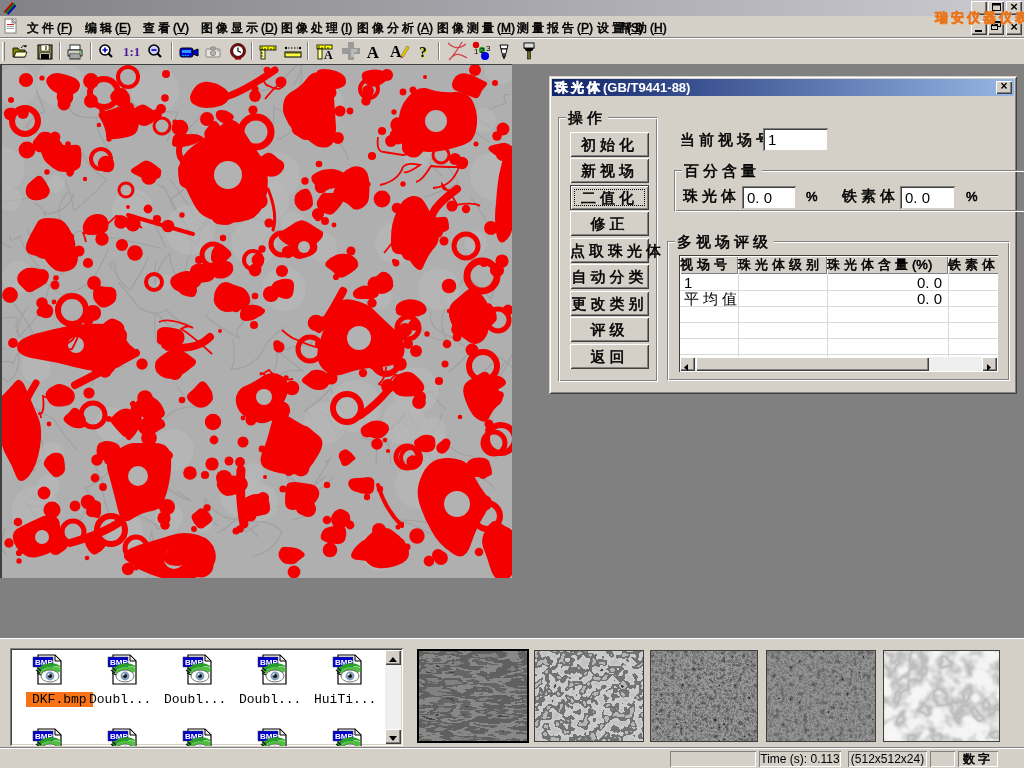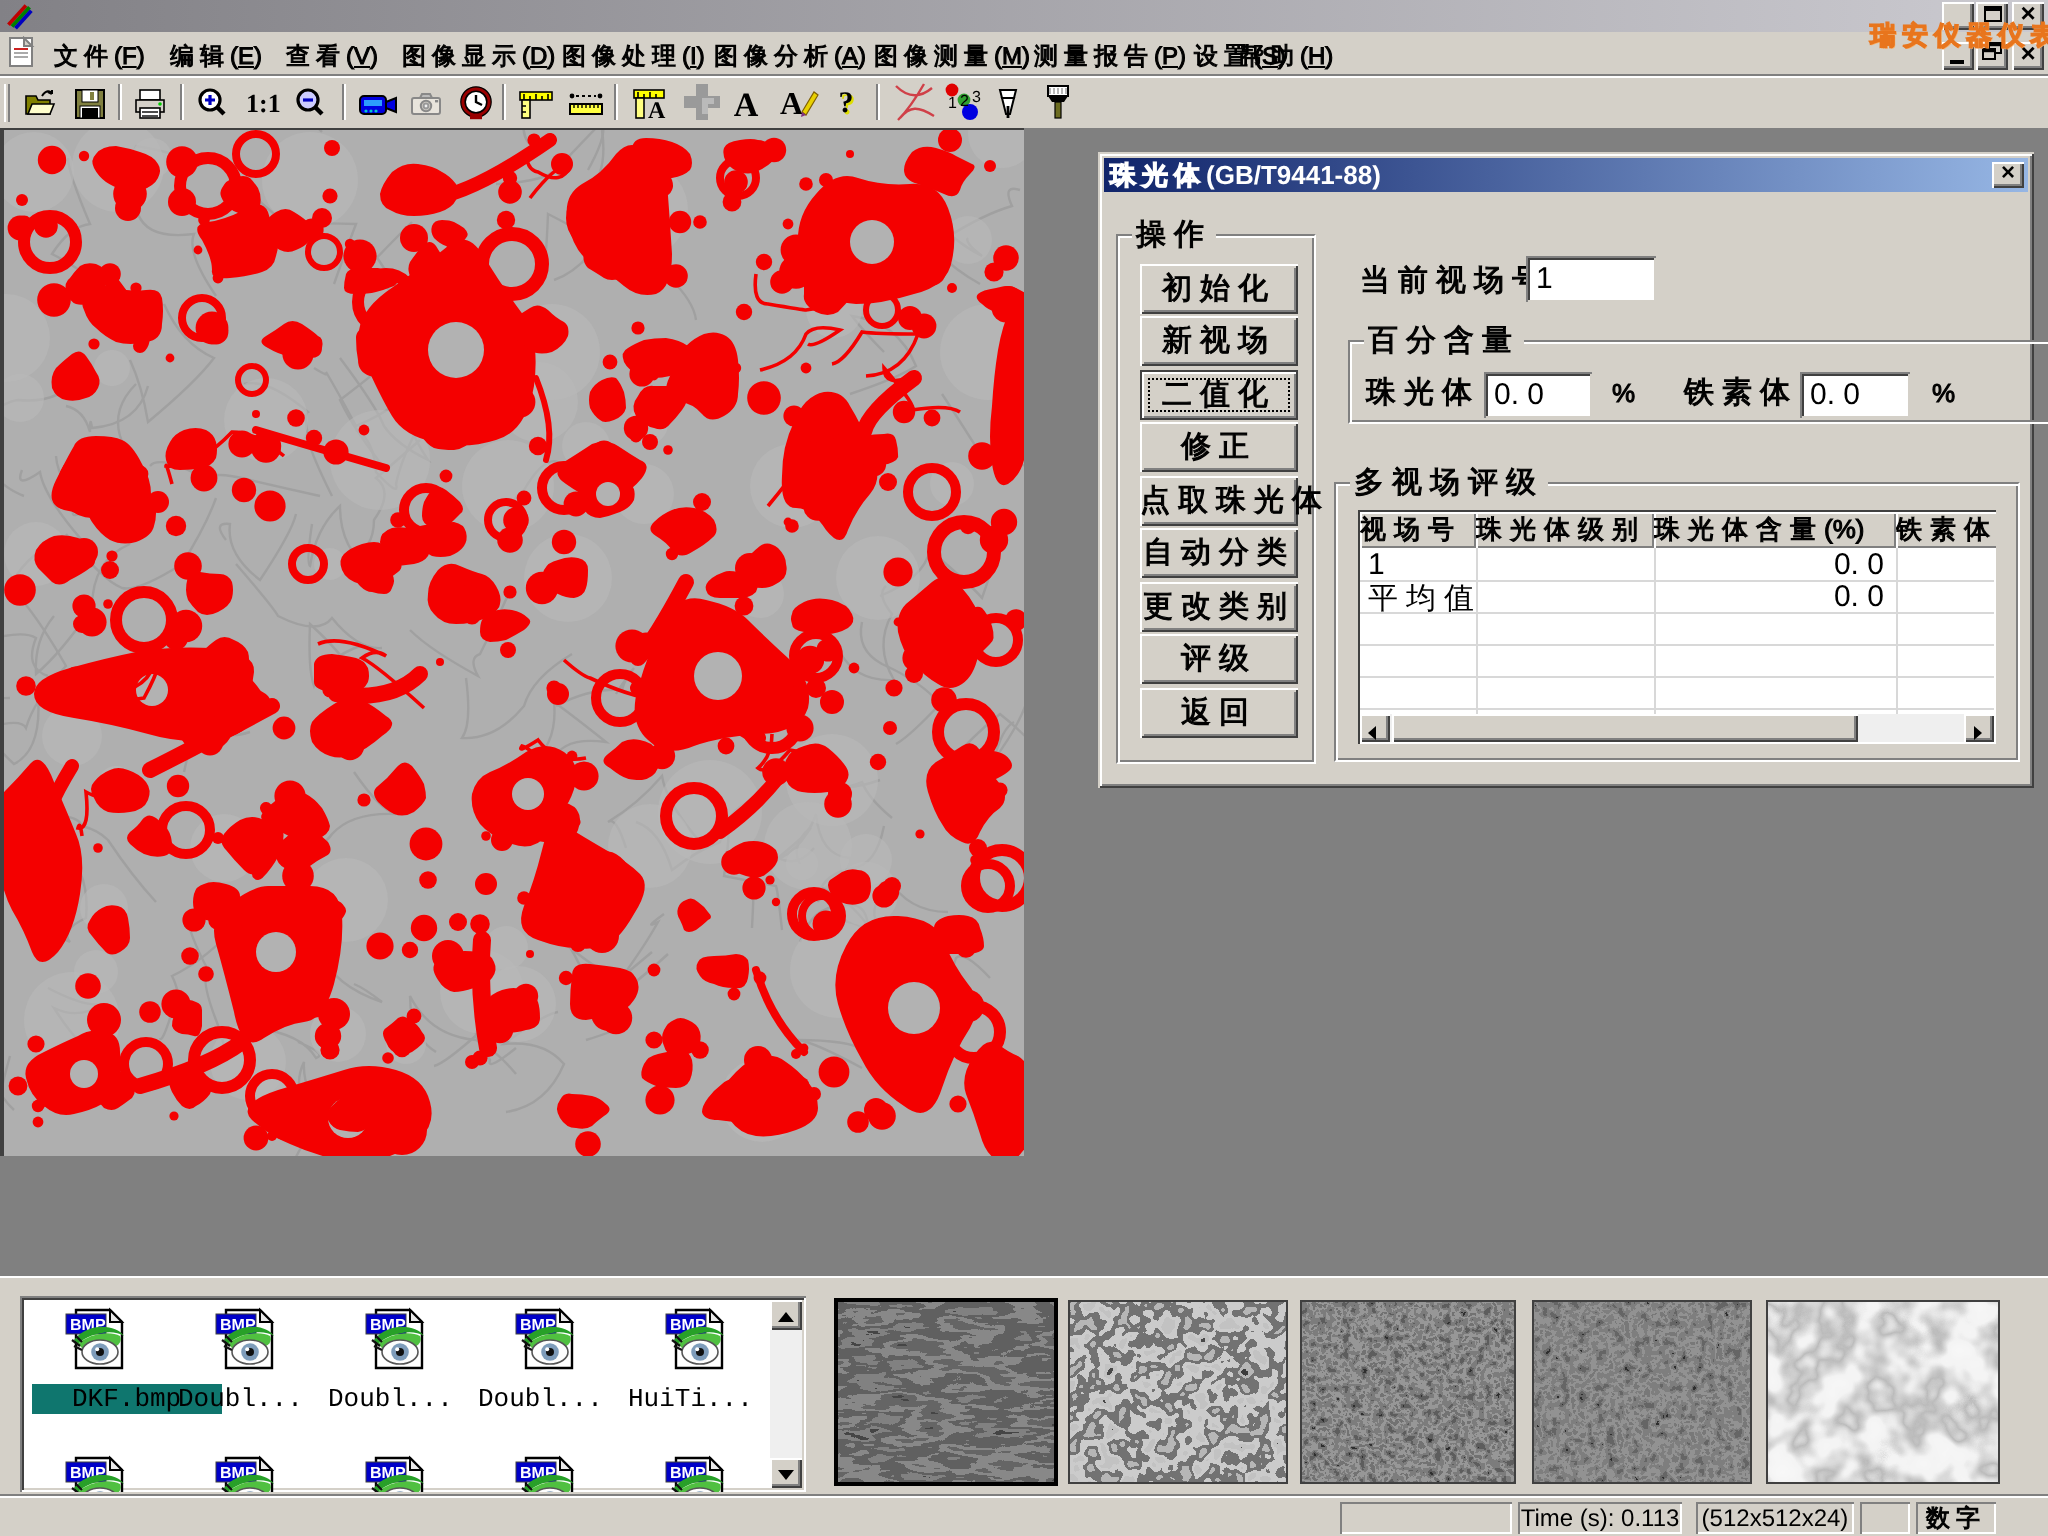--- a/index.html
+++ b/index.html
@@ -110,21 +110,21 @@
       <line x1="4" y1="12" x2="12" y2="12" stroke="#000" stroke-width="0.7"></line>
       <line x1="4" y1="14" x2="12" y2="14" stroke="#000" stroke-width="0.7"></line>
       <circle cx="13" cy="8" r="0.9" fill="#0c0"></circle>
     </svg>
 <div class="tsep" style="left:90px"></div>
 <svg class="ti" style="left:98px" viewBox="0 0 16 16">
       <circle cx="7" cy="6" r="5" fill="#fff" stroke="#000" stroke-width="1.6"></circle>
       <path d="M7 3.5 L7 8.5 M4.5 6 L9.5 6" stroke="#0000c0" stroke-width="1.6"></path>
       <line x1="10.5" y1="9.5" x2="14" y2="13" stroke="#000" stroke-width="2.2"></line>
     </svg>
-<div class="ti" style="left:123px;color:#000000;font-weight:bold;font-size:13px;font-family:'Liberation Serif',serif;line-height:16px;text-align:center">1:1</div>
+<div class="ti" style="left:123px;color:#4c1d95;font-weight:bold;font-size:13px;font-family:'Liberation Serif',serif;line-height:16px;text-align:center">1:1</div>
 <svg class="ti" style="left:147px" viewBox="0 0 16 16">
       <circle cx="7" cy="6" r="5" fill="#ccccff" stroke="#000" stroke-width="1.6"></circle>
       <path d="M4.5 6 L9.5 6" stroke="#0000c0" stroke-width="1.6"></path>
       <line x1="10.5" y1="9.5" x2="14" y2="13" stroke="#000" stroke-width="2.2"></line>
     </svg>
 <div class="tsep" style="left:171px"></div>
 <svg class="ti" style="left:179px;width:20px" viewBox="0 0 20 16">
       <rect x="1" y="4" width="13" height="9" rx="2" fill="#0000e0" stroke="#000"></rect>
       <path d="M14 7 L19 5 L19 12 L14 10 Z" fill="#0000e0" stroke="#000"></path>
       <rect x="3" y="6" width="9" height="3" fill="#2c9cfc"></rect>
@@ -972,21 +972,21 @@
       </svg>
     <svg class="ficon" style="left:171px;top:5px">
         <use href="#bmpicon"></use>
       </svg>
     <svg class="ficon" style="left:246px;top:5px">
         <use href="#bmpicon"></use>
       </svg>
     <svg class="ficon" style="left:321px;top:5px">
         <use href="#bmpicon"></use>
       </svg>
-    <div class="fname" style="left:6px;background:#0f766e;padding:0 20px">DKF.bmp</div>
+    <div class="fname" style="left:16px;background:#f97316;padding:0 6px">DKF.bmp</div>
     <div class="fname" style="left:79px">Doubl...</div>
     <div class="fname" style="left:154px">Doubl...</div>
     <div class="fname" style="left:229px">Doubl...</div>
     <div class="fname" style="left:304px">HuiTi...</div>
     <svg class="ficon" style="left:21px;top:79px">
         <use href="#bmpicon"></use>
       </svg>
     <svg class="ficon" style="left:96px;top:79px">
         <use href="#bmpicon"></use>
       </svg>

